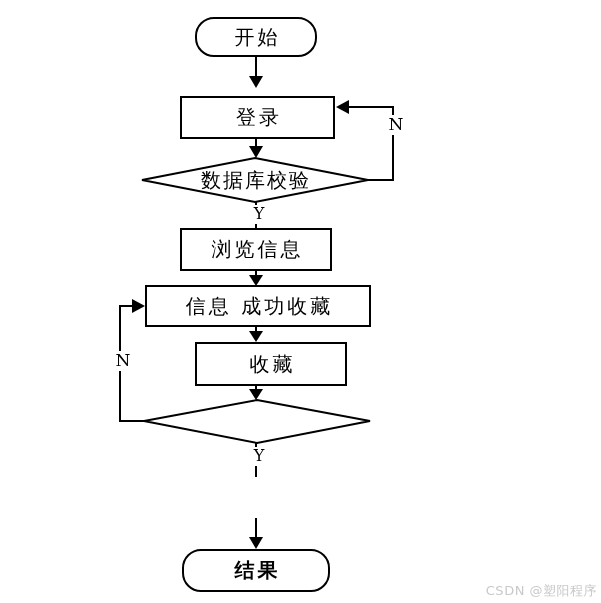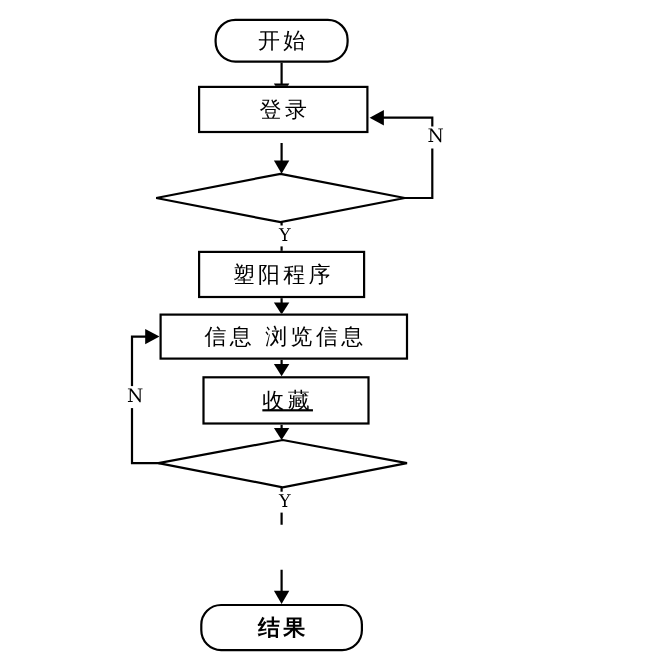--- a/index.html
+++ b/index.html
@@ -86,35 +86,37 @@
 
     <polyline points="368,180 393,180 393,107 348,107" fill="none" stroke="#000000" stroke-width="2"></polyline>
     <polygon points="349,100 349,114 336,107" fill="#000000"></polygon>
 
     <polyline points="146,421 120,421 120,306 133,306" fill="none" stroke="#000000" stroke-width="2"></polyline>
     <polygon points="132,299 132,313 145,306" fill="#000000"></polygon>
   </svg>
 
   <div class="node terminator" style="left:195px; top:17px; width:122px; height:40px;">开始</div>
 
-  <div class="node" style="left:180px; top:78px; width:155px; height:43px;">登录</div>
+  <div class="node" style="left:180px; top:96px; width:155px; height:43px;">登录</div>
 
+  <div class="decision-label" style="left:147px; top:168px; width:216px; height:24px;">数据库校验</div>
 
-  <div class="node" style="left:180px; top:228px; width:152px; height:43px;">塑阳程序</div>
+  <div class="node" style="left:180px; top:228px; width:152px; height:43px;">浏览信息</div>
 
-  <div class="node" style="left:145px; top:285px; width:226px; height:42px;">信息 浏览信息</div>
+  <div class="node" style="left:145px; top:285px; width:226px; height:42px;">信息 成功收藏</div>
 
-  <div class="node" style="left:184px; top:342px; width:152px; height:44px;text-decoration:underline;">收藏</div>
+  <div class="node" style="left:195px; top:342px; width:152px; height:44px;">收藏</div>
 
 
 
   <div class="node terminator" style="left:182px; top:549px; width:148px; height:43px;font-weight:bold;">结果</div>
 
   <div class="edge-label y" style="left:242px; top:205px; width:28px;">Y</div>
 
   <div class="edge-label n" style="left:381px; top:115px; width:24px;">N</div>
 
   <div class="edge-label n" style="left:108px; top:351px; width:24px;">N</div>
 
   <div class="edge-label y" style="left:242px; top:447px; width:28px;">Y</div>
 
+  <div class="watermark">CSDN @塑阳程序</div>
 
 </div>
 
 </body></html>

